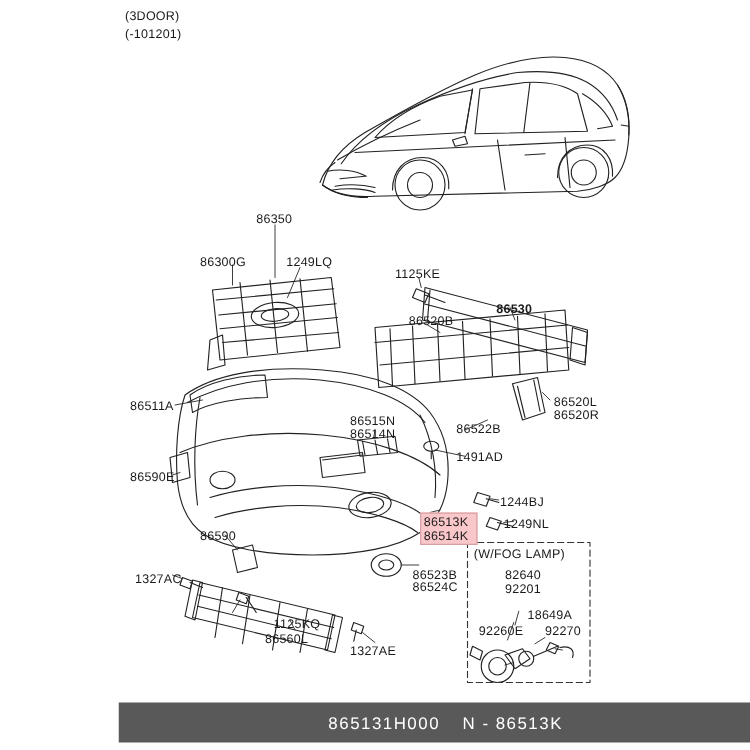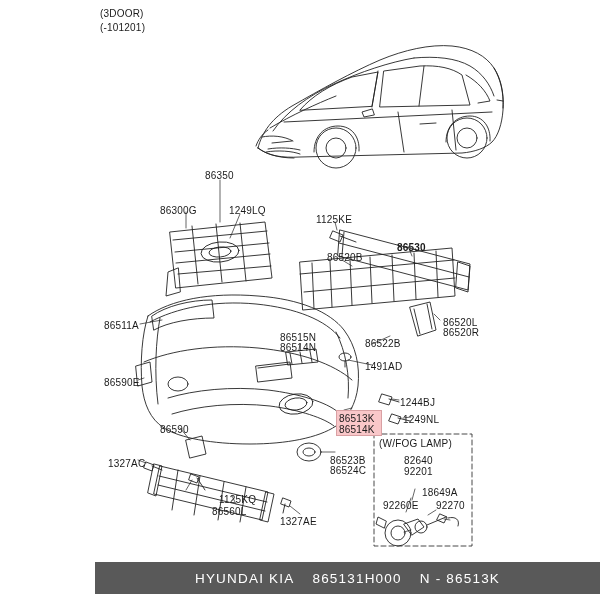--- a/index.html
+++ b/index.html
@@ -285,20 +285,19 @@
       <span class="lbl" style="left: 160px; top: 424px;">86590</span>
       <span class="lbl" style="left: 108px; top: 458px;">1327AC</span>
       <span class="lbl" style="left: 178px; top: 494px; margin-left: 41px;">1125KQ</span>
       <span class="lbl" style="left: 212px; top: 506px;">86560L</span>
       <span class="lbl" style="left: 280px; top: 516px;">1327AE</span>
       <span class="lbl" style="left: 330px; top: 455px;">86523B</span>
       <span class="lbl" style="left: 330px; top: 465px;">86524C</span>
     </div>
 
   <div id="footer">
-    <span class="ftxt">HYUNDAI KIA</span>
     <span class="sep"></span>
     <span class="ftxt">865131H000</span>
     <span class="sep"></span>
     <span class="ftxt">N - 86513K</span>
   </div>
 
 </div>
 
 </body></html>

